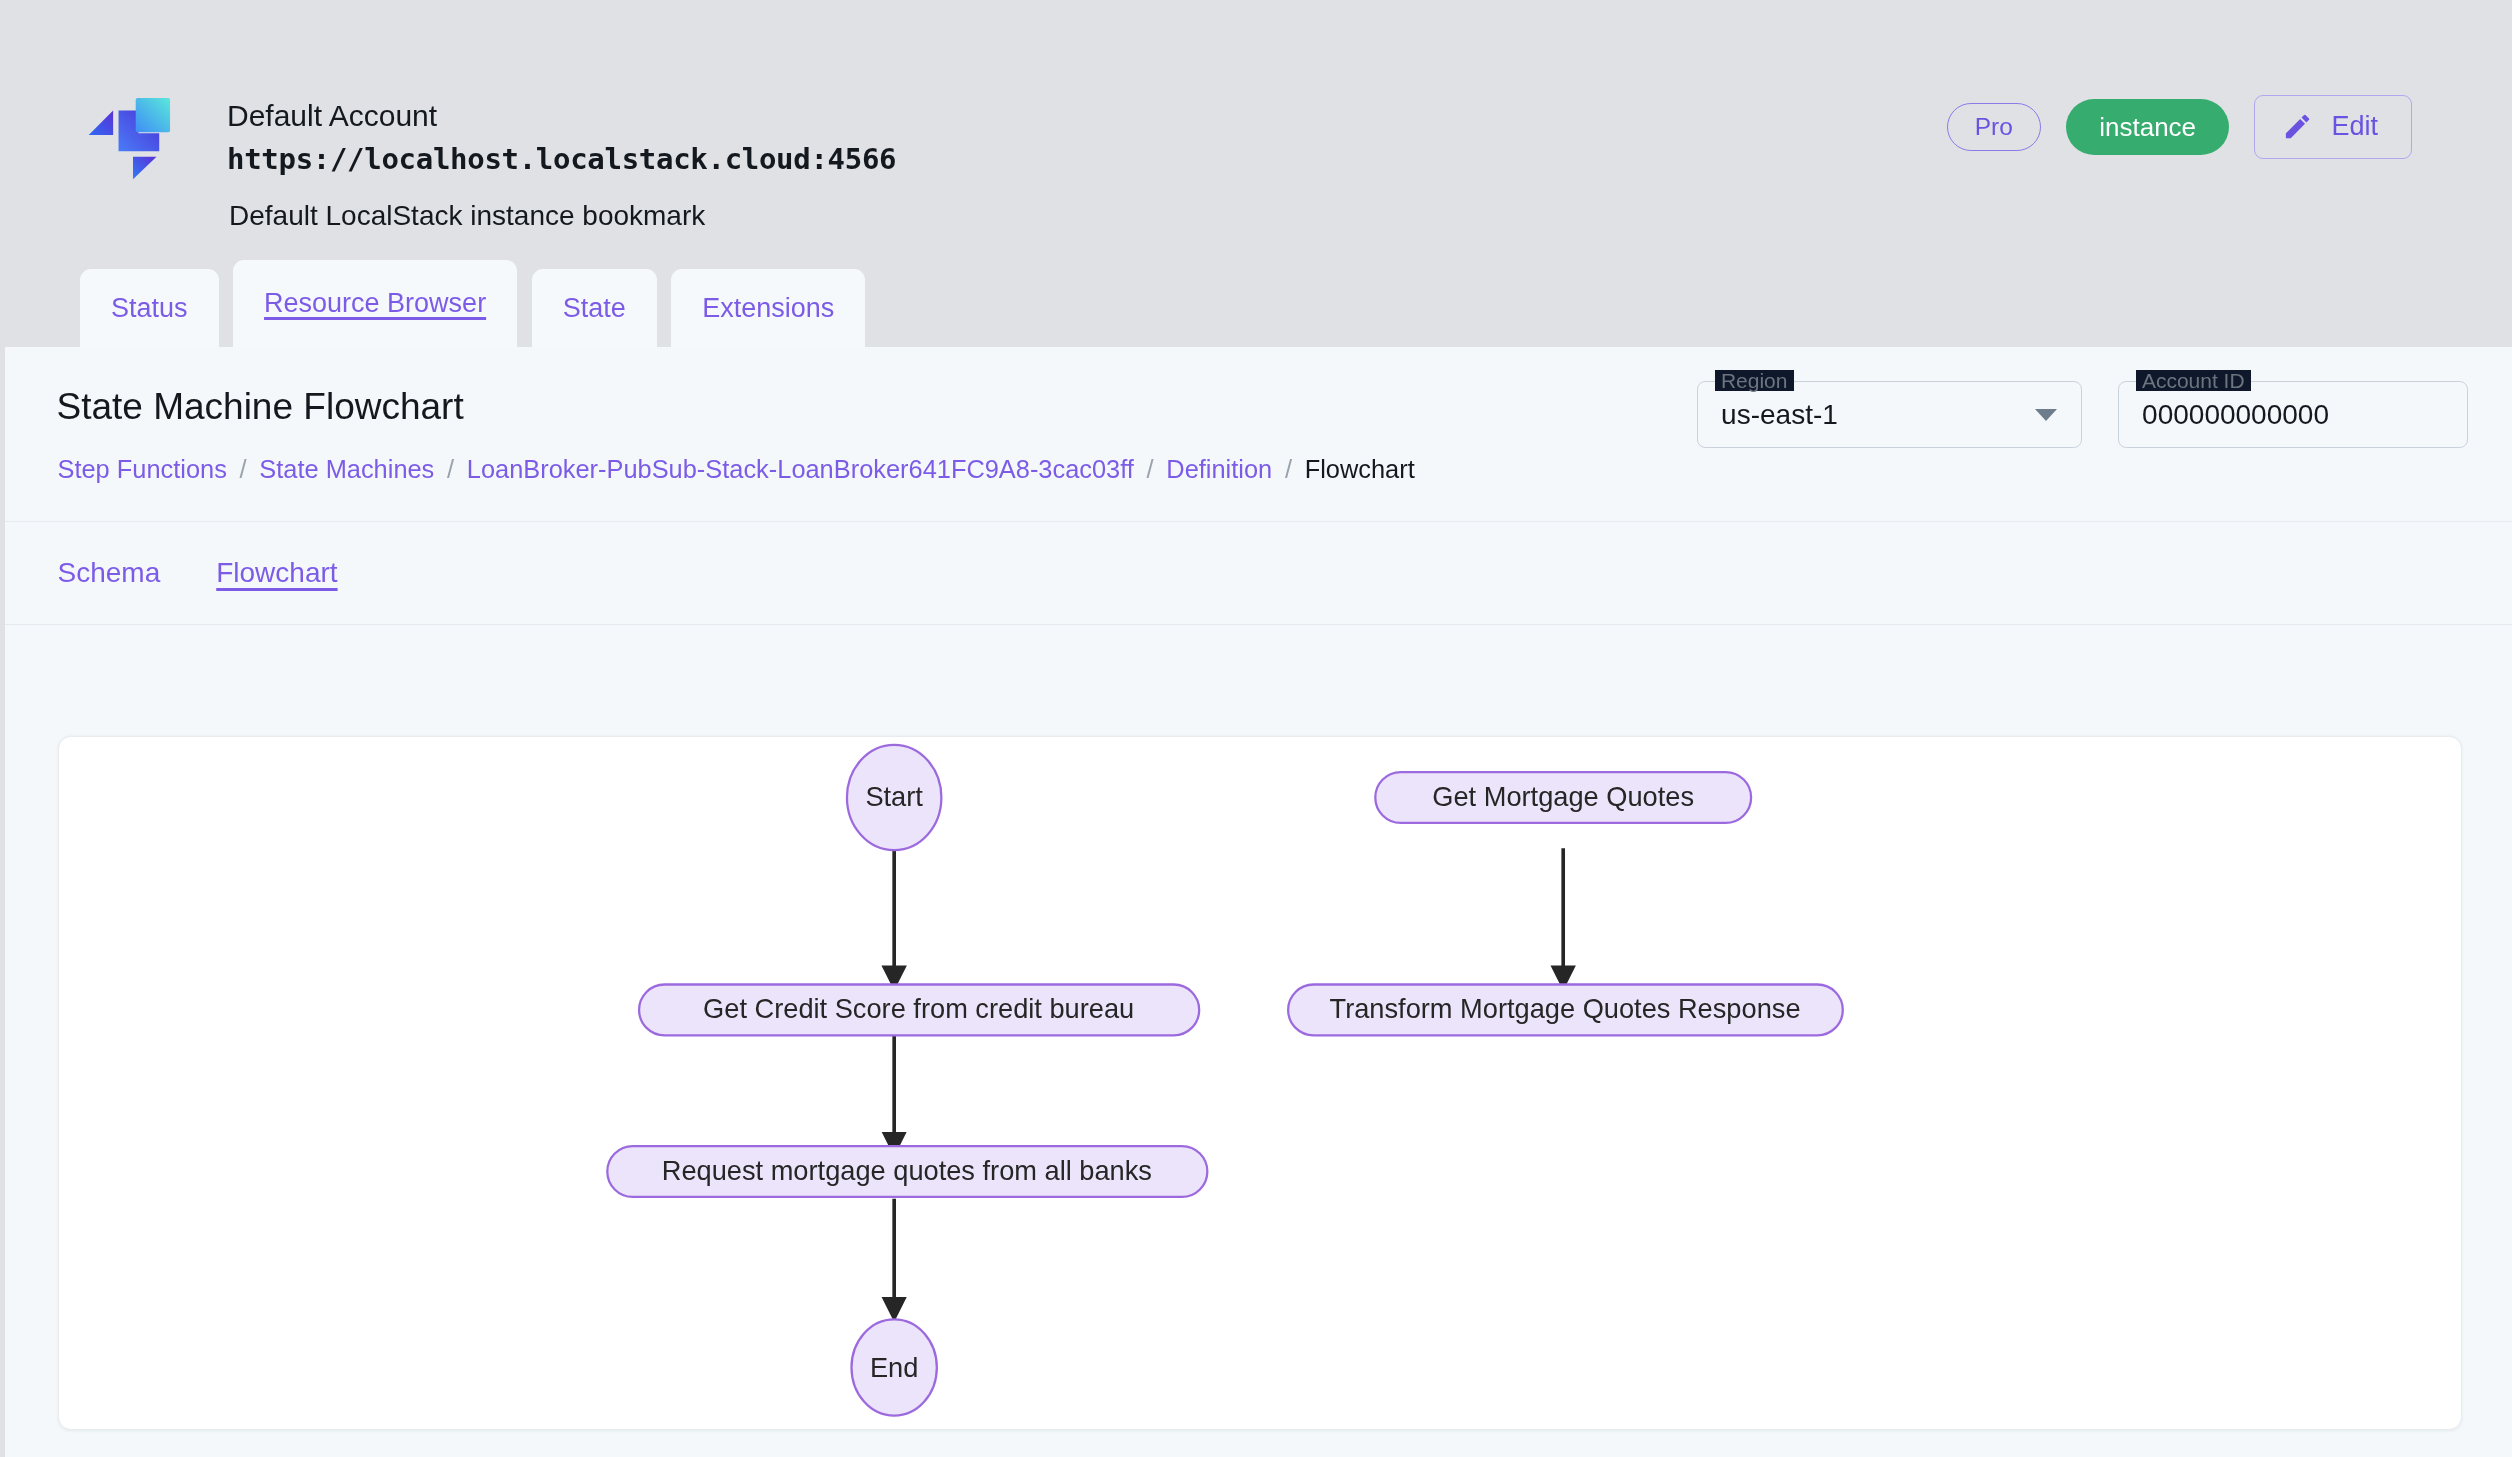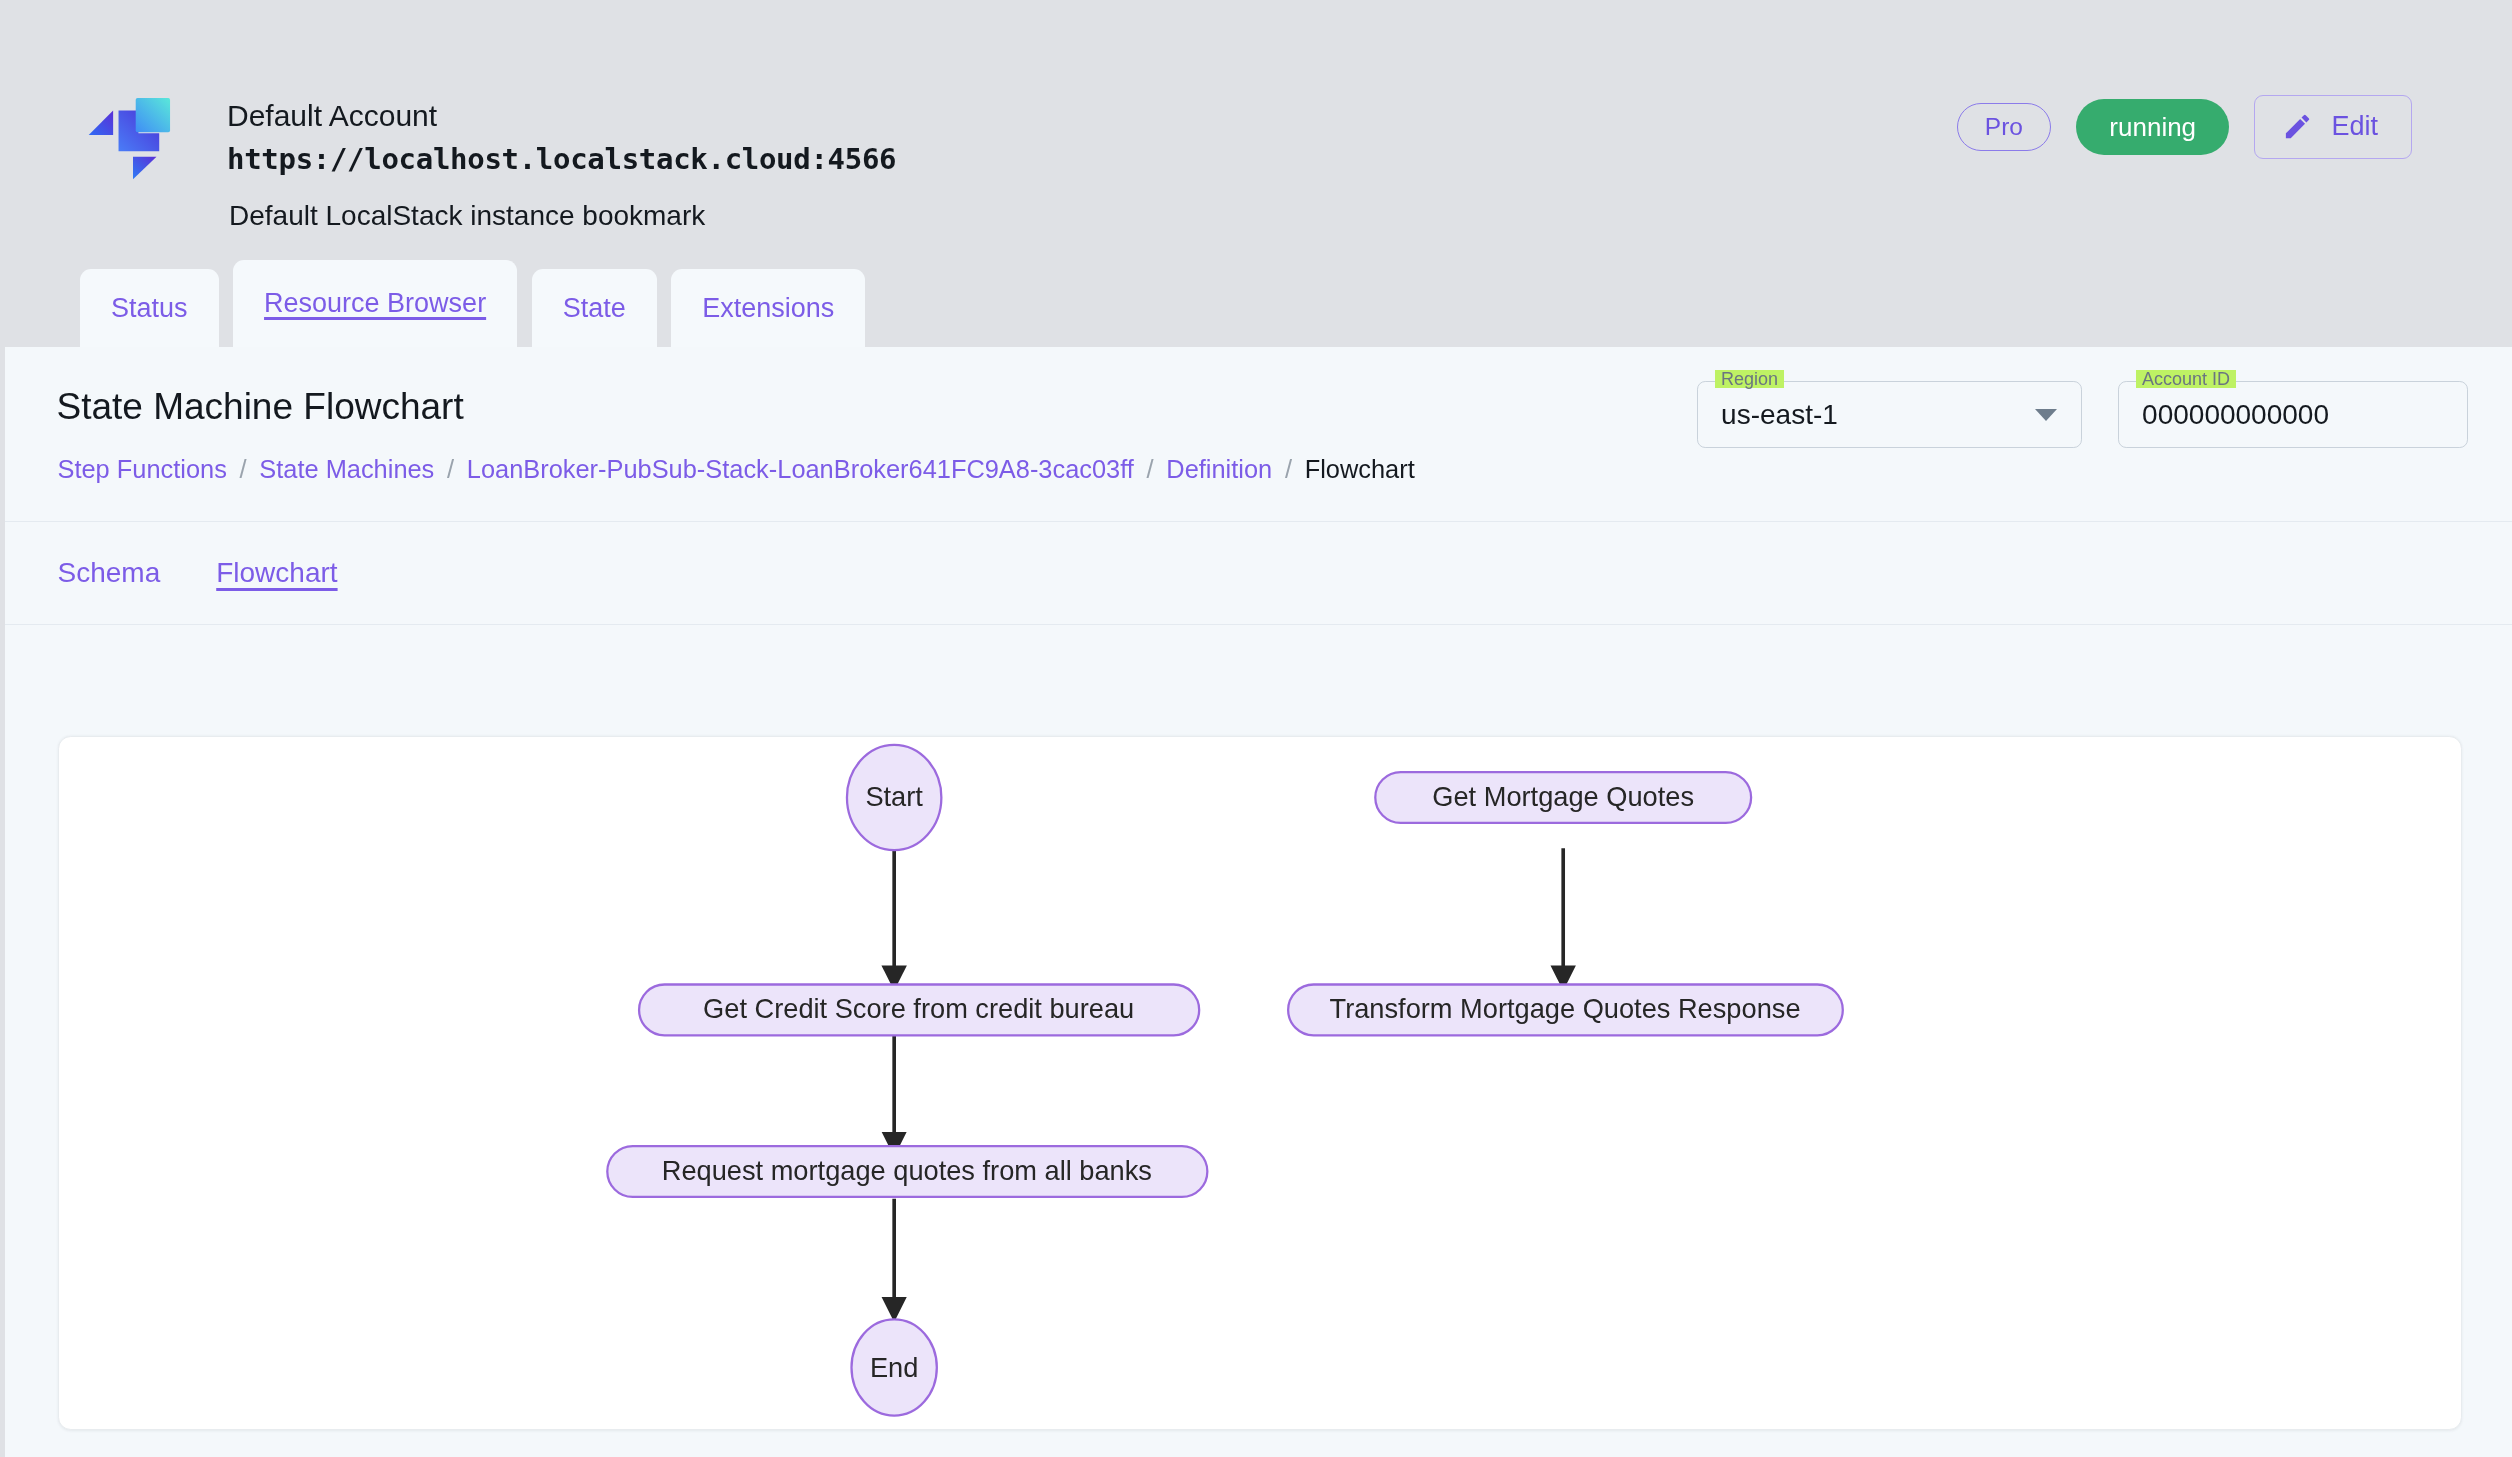--- a/index.html
+++ b/index.html
@@ -179,23 +179,23 @@
     border-radius: 8.2px;
     height: 67px;
     box-sizing: border-box;
     display: flex;
     align-items: center;
     background: transparent;
   }
   .mui-field .legend {
     position: absolute;
     top: -11.8px; left: 17px;
-    background: #bef264;
+    background: #0f172a;
     padding: 0 6.4px;
-    font-size: 18px;
+    font-size: 21px;
     color: #6a7580;
     line-height: 1;
   }
   .mui-field .value {
     font-size: 28px;
     color: #14191f;
     padding: 0 23.6px;
   }
   #field-region { width: 385px; }
   #field-account { width: 350px; }
@@ -299,21 +299,21 @@
     <div class="instance-texts">
       <div class="instance-name">Default Account</div>
       <div class="instance-url">https://localhost.localstack.cloud:4566</div>
     </div>
   </div>
 
   <div class="instance-desc">Default LocalStack instance bookmark</div>
 
   <div class="header-actions">
     <div class="chip-pro">Pro</div>
-    <div class="chip-running">running</div>
+    <div class="chip-running">instance</div>
     <div class="btn-edit">
       <span class="pencil-icon">
         <svg viewBox="0 0 24 24" width="31" height="31" fill="#6b52e0" aria-hidden="true">
           <path d="M3 17.25V21h3.75L17.81 9.94l-3.75-3.75L3 17.25zM20.71 7.04a1 1 0 0 0 0-1.41l-2.34-2.34a1 1 0 0 0-1.41 0l-1.83 1.83 3.75 3.75 1.83-1.83z"></path>
         </svg>
       </span>
       <span>Edit</span>
     </div>
   </div>
 

